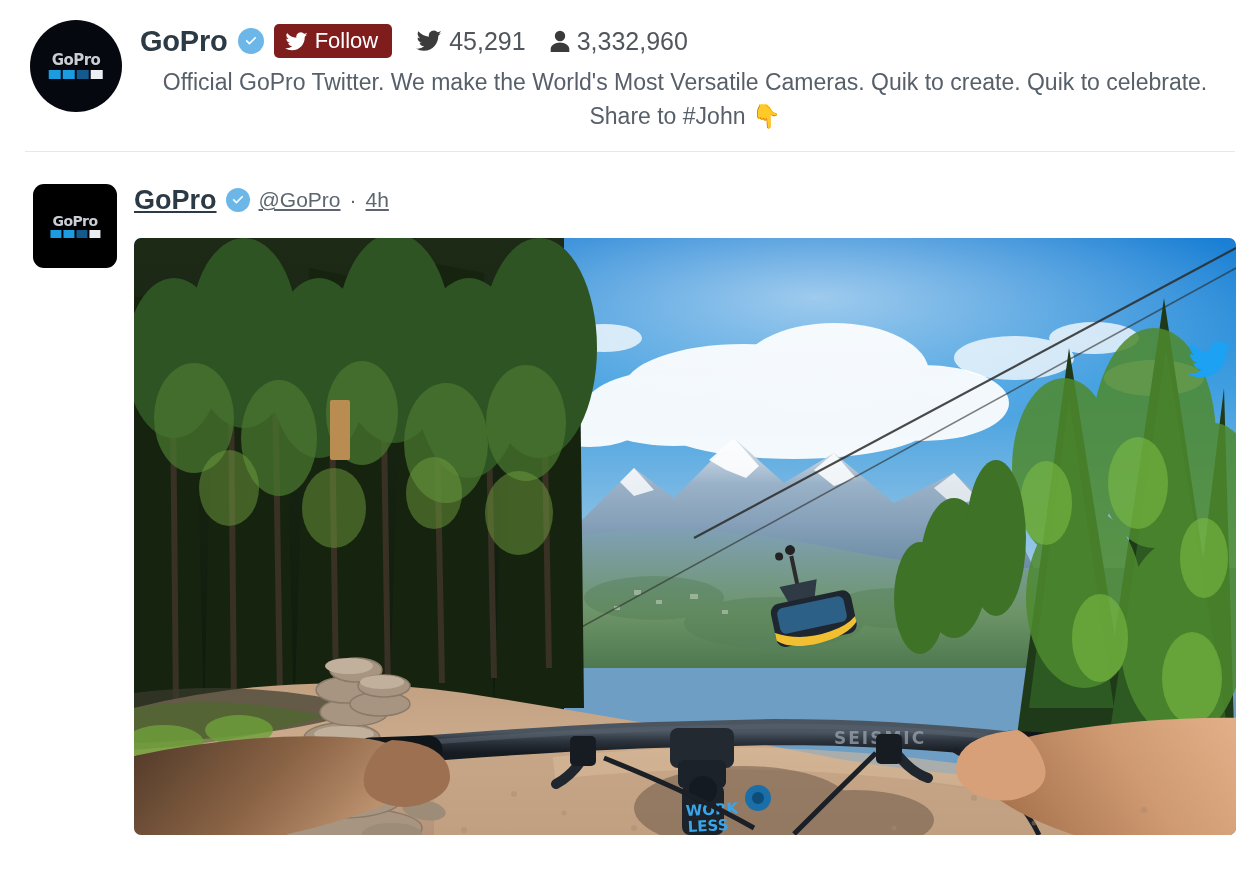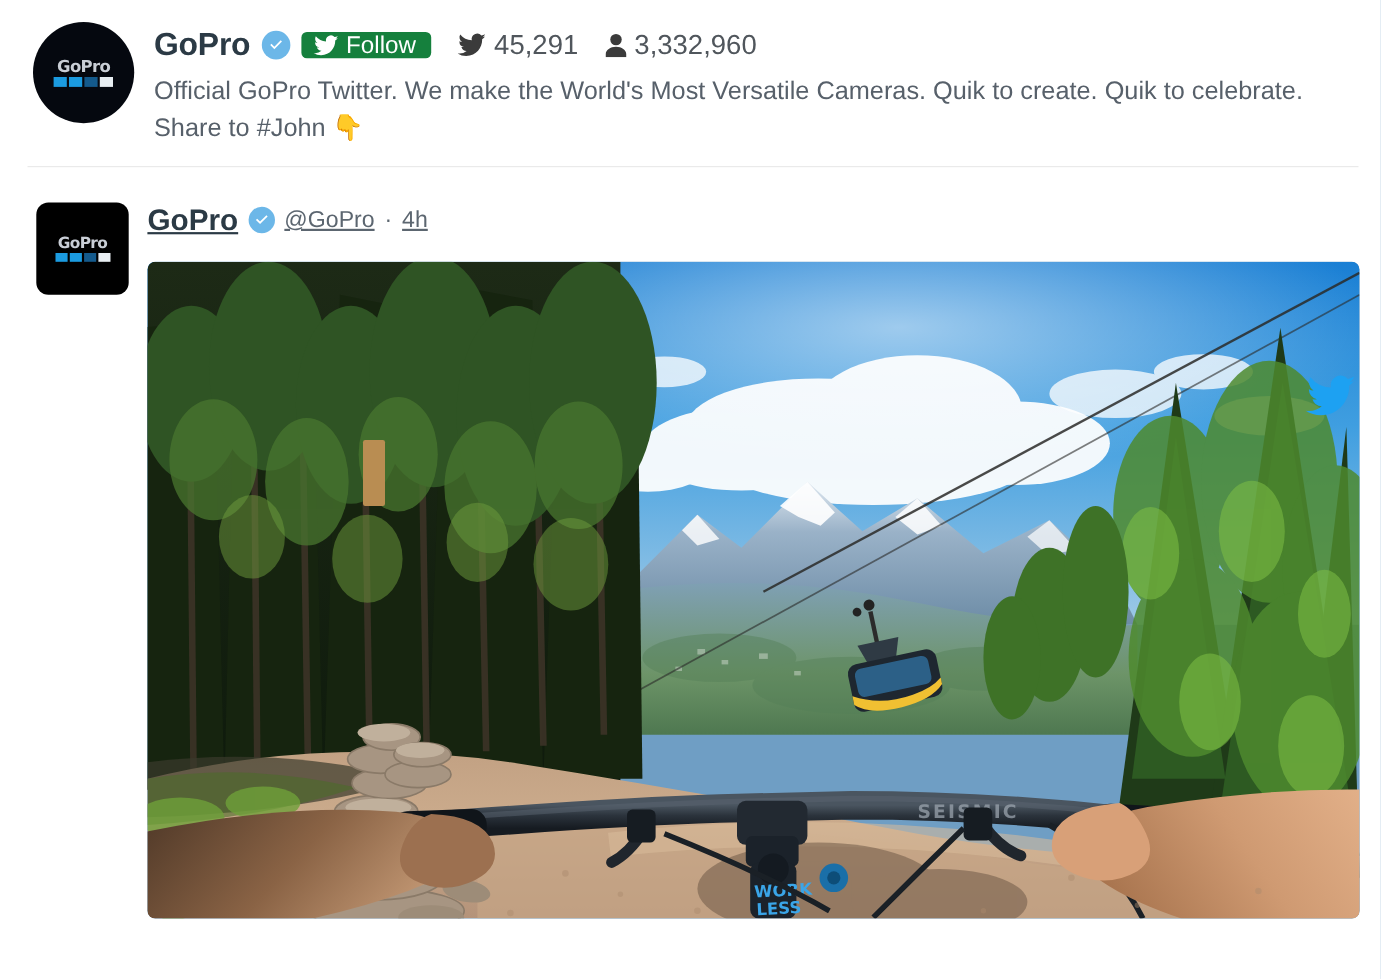--- a/index.html
+++ b/index.html
@@ -71,23 +71,23 @@
   .verified {
     width: 26px; height: 26px; border-radius: 50%;
     background: #6cb7e8;
     display: flex; align-items: center; justify-content: center;
     flex: 0 0 26px;
   }
   .verified svg { width: 16px; height: 16px; }
   .verified.small { width: 24px; height: 24px; flex: 0 0 24px; }
 
   .follow-btn {
-    background: #15803d;
+    background: #7f1d1d;
     border-radius: 5px;
-    height: 24px;
+    height: 34px;
     padding: 0 14px 0 11px;
     display: inline-flex; align-items: center; gap: 7px;
     color: #ffffff;
     font-size: 22px;
     cursor: pointer;
     border: none;
     font-family: "Liberation Sans", sans-serif;
   }
   .follow-btn svg { width: 23px; height: 23px; fill: #fff; }
 
@@ -101,20 +101,21 @@
   .stat .bird { width: 26px; height: 26px; }
   .stat .person { width: 20px; height: 22px; }
 
   .profile-bio {
     font-size: 23px;
     line-height: 34px;
     color: #57606a;
     margin-top: 3px;
     max-width: 1100px;
     font-family: "Liberation Sans", sans-serif;
+    text-align: center;
   }
   .emoji { font-family: "DejaVu Sans", sans-serif; }
 
   .divider {
     height: 1px;
     background: #e8e8e8;
     margin: 17px 20px 0 25px;
   }
 
   

